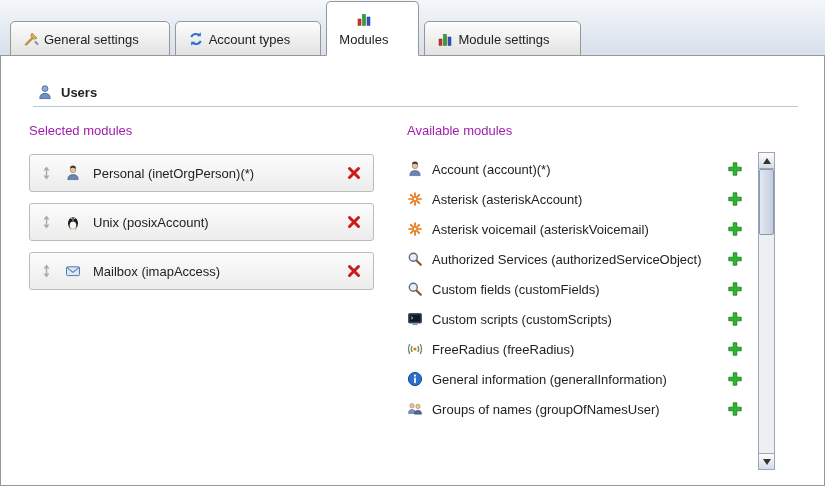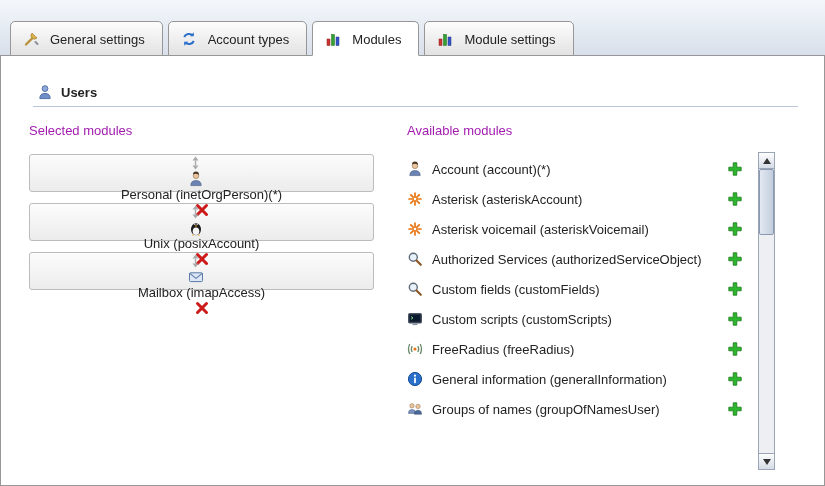--- a/index.html
+++ b/index.html
@@ -17,35 +17,36 @@
     background: linear-gradient(#f4f7fb, #d8e0eb);
     display: flex;
     align-items: flex-end;
     padding-left: 10px;
     position: relative;
     z-index: 2;
   }
   .tab {
     display: flex;
     align-items: center;
-    gap: 11px;
-    padding: 9px 17px 8px 12px;
+    gap: 5px;
+    padding: 9px 30px 8px 12px;
     background: linear-gradient(#fdfdfd, #e2e2e2);
     border: 1px solid #979797;
     border-radius: 5px 5px 0 0;
     margin-right: 5px;
     margin-bottom: -1px;
     cursor: pointer;
     white-space: nowrap;
   }
   .tab.active {
     background: #fff;
     border-bottom: 1px solid #fff;
     z-index: 3;
     position: relative;
+    flex-direction: column;
   }
   
   .content {
     position: relative;
     height: 431px;
     background: #fff;
     border: 1px solid #979797;
     padding: 16px 20px 16px 28px;
     z-index: 1;
   }
@@ -69,21 +70,20 @@
   .sel-item {
     display: flex;
     align-items: center;
     width: 345px;
     height: 38px;
     border: 1px solid #bcbcbc;
     border-radius: 3px;
     background: linear-gradient(#fcfcfc, #ececec);
     margin-bottom: 11px;
     padding: 0 11px;
-    flex-direction: column;
   }
   .drag { width: 12px; margin-right: 12px; cursor: move; }
   .micon { width: 16px; height: 16px; flex: none; margin-right: 12px; }
   .sel-label { flex: 1; }
   .del-btn { width: 16px; height: 16px; flex: none; cursor: pointer; }
   
   .avail-row { display: flex; align-items: center; height: 30px; padding-right: 12px; }
   .avail-label { flex: 1; margin-left: 9px; }
   .add-btn { width: 16px; height: 16px; flex: none; cursor: pointer; }
   .i16 { width: 16px; height: 16px; display: block; }

